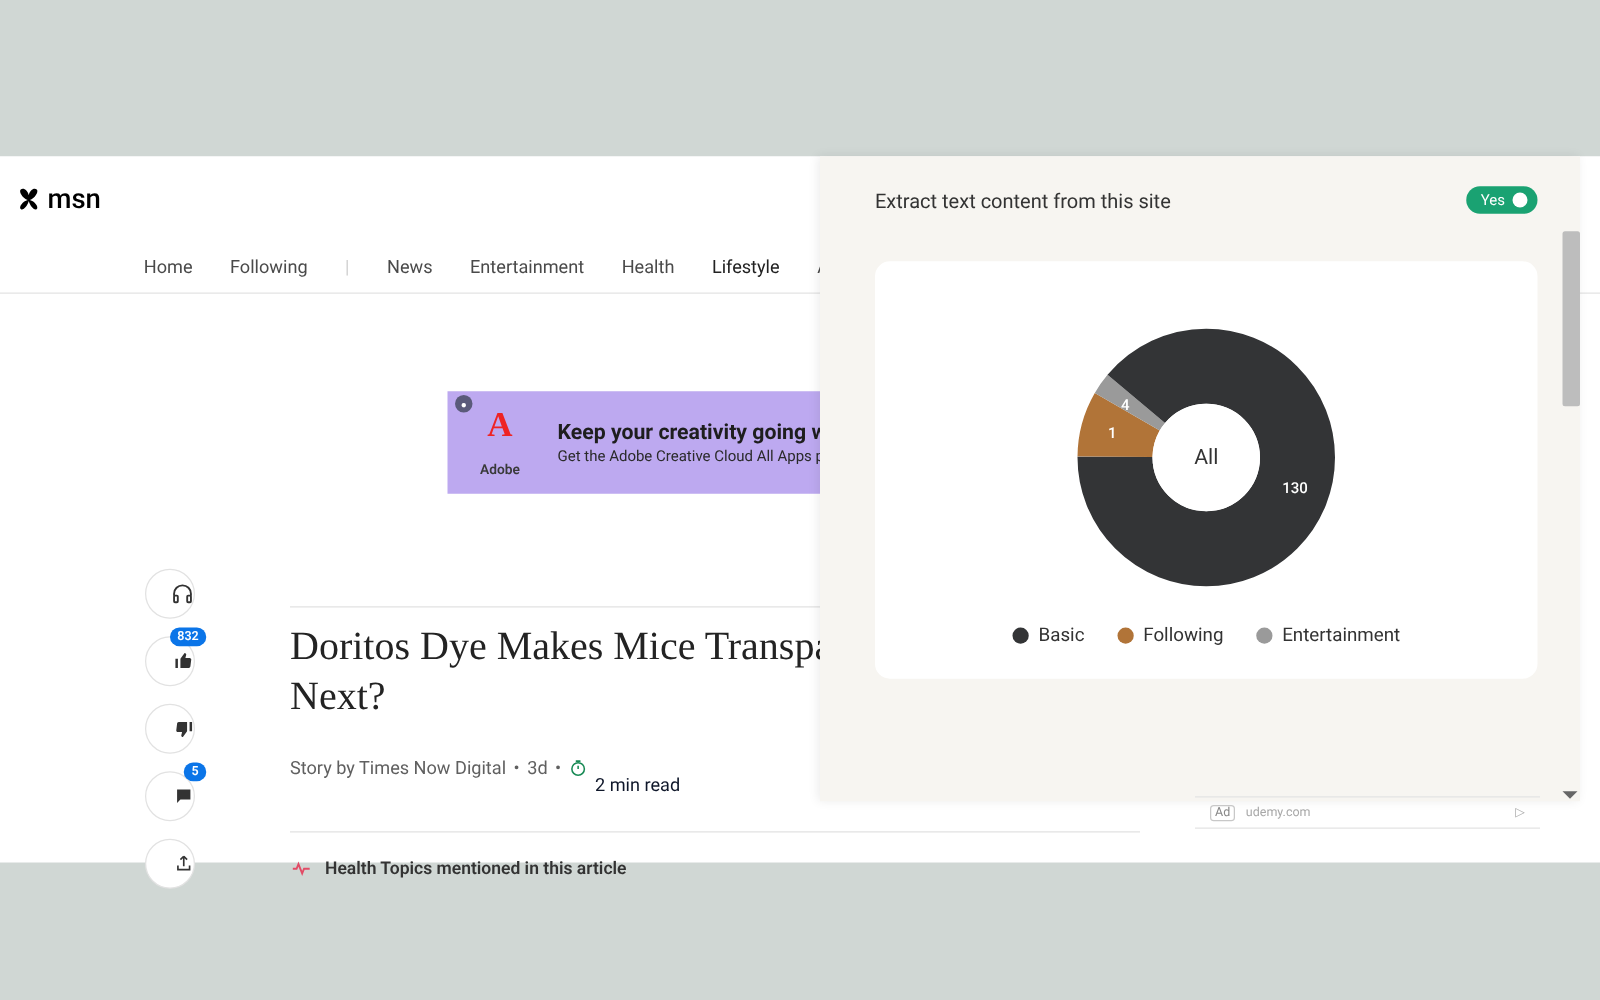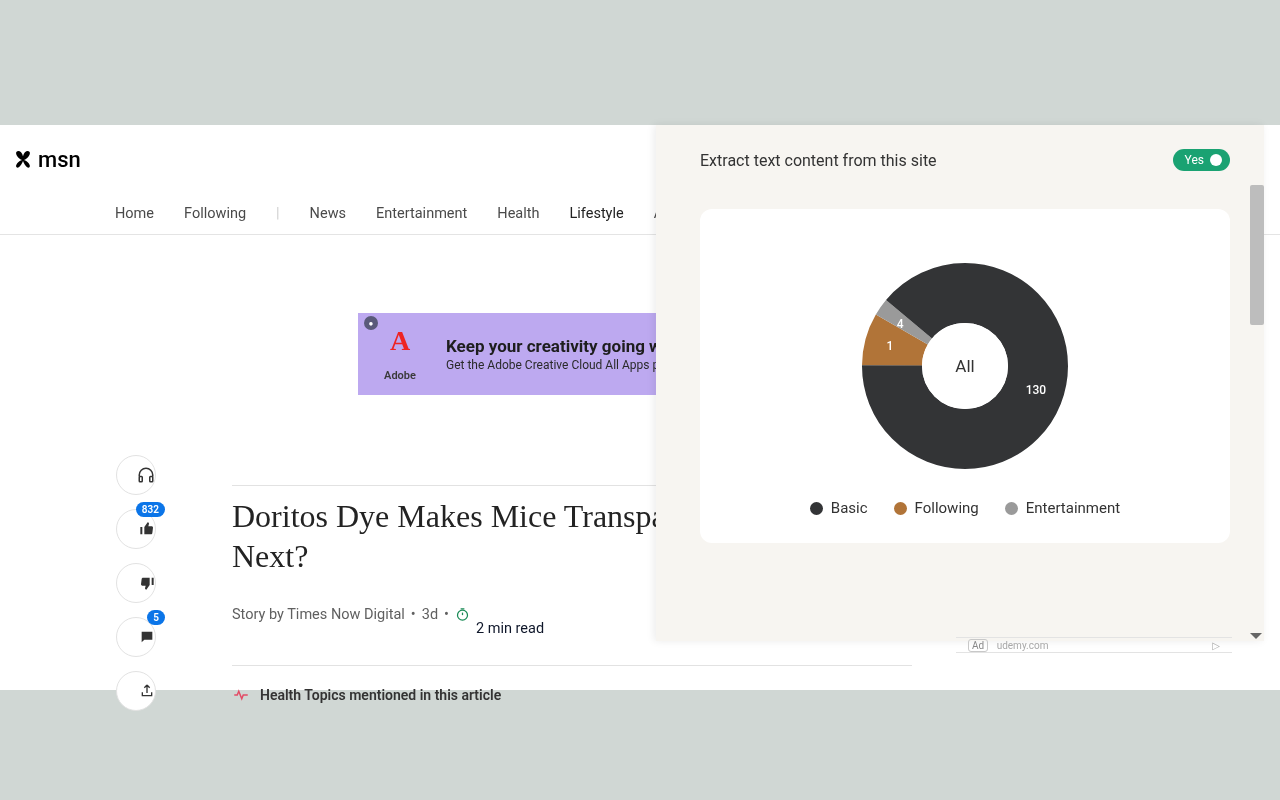--- a/index.html
+++ b/index.html
@@ -236,21 +236,21 @@
     border-right:6px solid transparent;
     border-top:6px solid #666;
   }
 
   .ad-footer {
     position:absolute;
     left:956px; top:637px;
     width:276px;
     border-top:1px solid #e3e3e3;
     border-bottom:1px solid #e3e3e3;
-    height:16px;
+    height:26px;
     font-size:10px;color:#a8a8a8;
     display:flex;align-items:center;justify-content:space-between;
     padding:0 12px;
   }
   .ad-footer .ad-tag { border:1px solid #c8c8c8;border-radius:3px;padding:0 3px;margin-right:6px;color:#888;}
   .ad-footer .suffix { color:#aaa; }
 </style>
 </head>
 <body>
 

